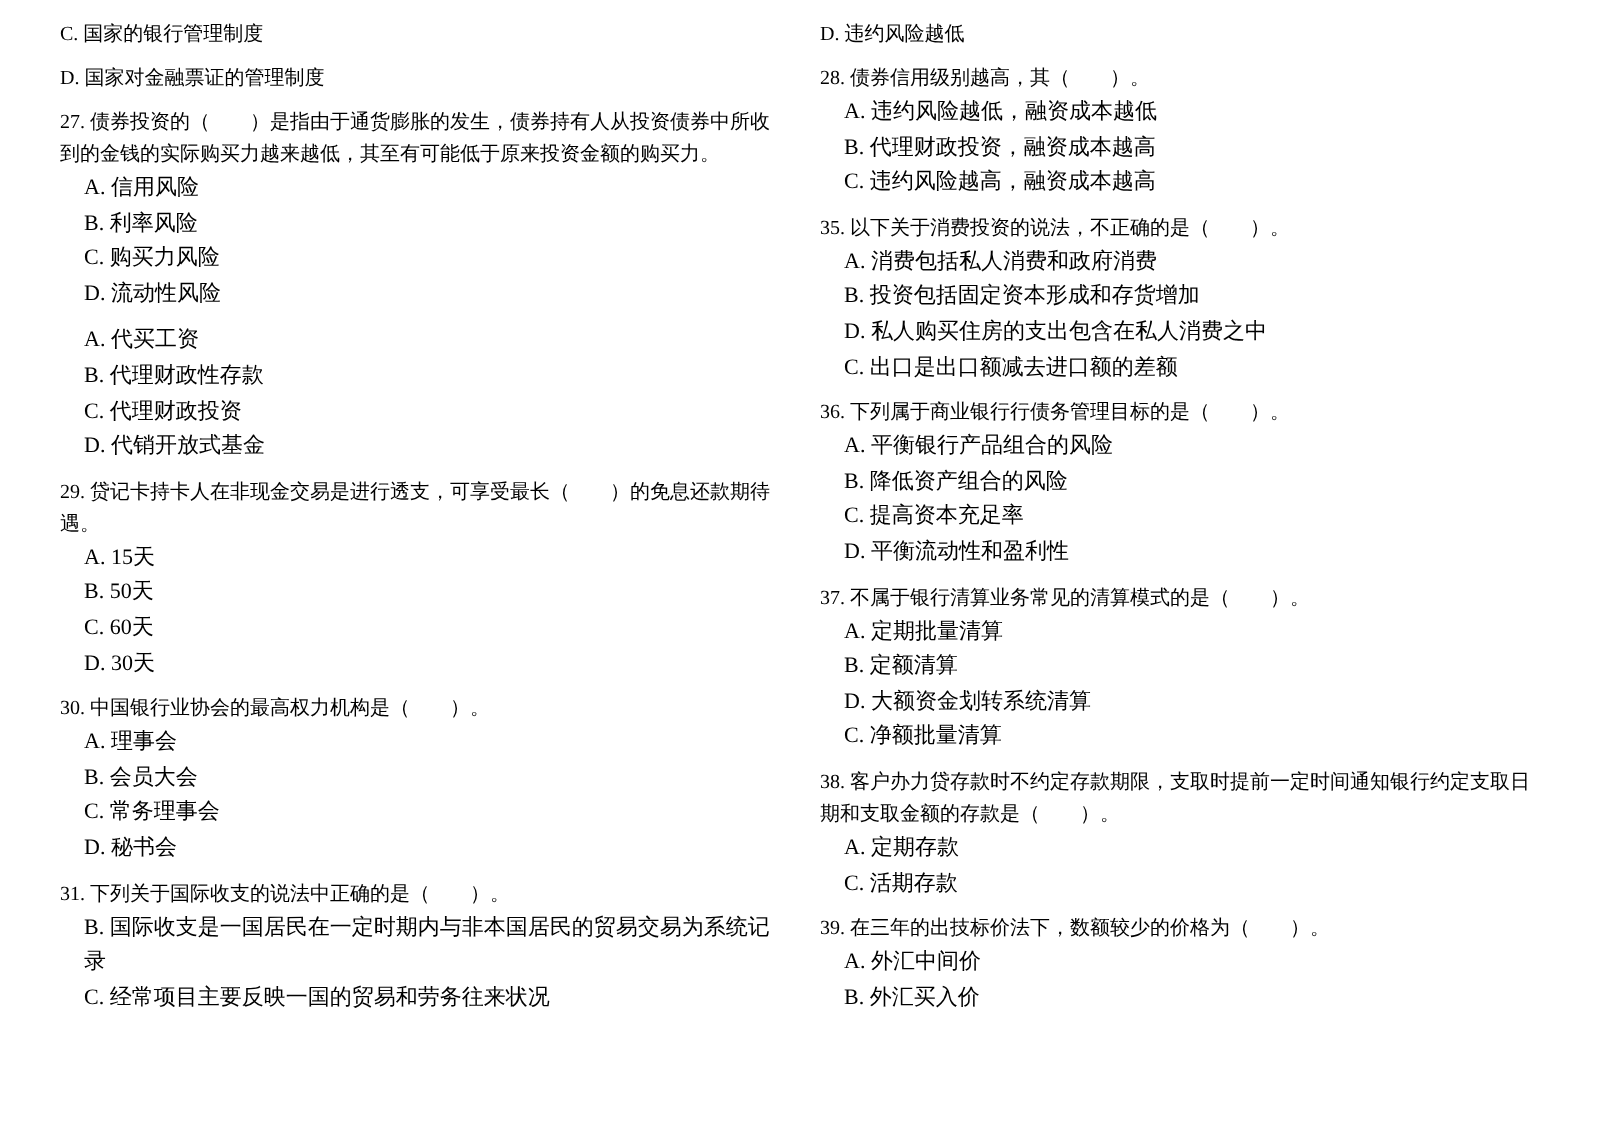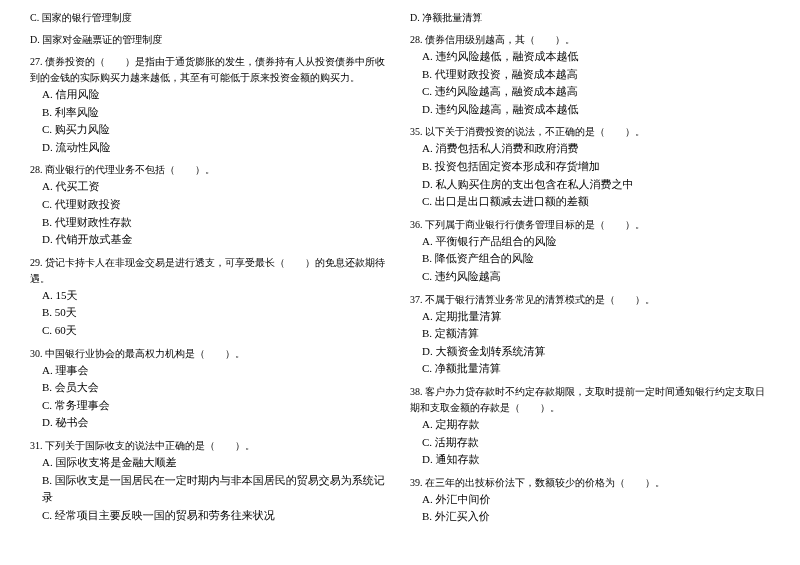--- a/index.html
+++ b/index.html
@@ -50,82 +50,80 @@
         <div class="question-title">D. 国家对金融票证的管理制度</div>
       </div>
       <div class="question-block">
         <div class="question-title">27. 债券投资的（　　）是指由于通货膨胀的发生，债券持有人从投资债券中所收到的金钱的实际购买力越来越低，其至有可能低于原来投资金额的购买力。</div>
         <div class="option">A. 信用风险</div>
         <div class="option">B. 利率风险</div>
         <div class="option">C. 购买力风险</div>
         <div class="option">D. 流动性风险</div>
       </div>
       <div class="question-block">
-        <div class="question-title">28. 商业银行的代理业务不包括（　　）。</div>
         <div class="option">A. 代买工资</div>
+        <div class="option">B. 代理财政性存款</div>
         <div class="option">C. 代理财政投资</div>
-        <div class="option">B. 代理财政性存款</div>
         <div class="option">D. 代销开放式基金</div>
       </div>
       <div class="question-block">
         <div class="question-title">29. 贷记卡持卡人在非现金交易是进行透支，可享受最长（　　）的免息还款期待遇。</div>
         <div class="option">A. 15天</div>
         <div class="option">B. 50天</div>
         <div class="option">C. 60天</div>
+        <div class="option">D. 30天</div>
       </div>
       <div class="question-block">
         <div class="question-title">30. 中国银行业协会的最高权力机构是（　　）。</div>
         <div class="option">A. 理事会</div>
         <div class="option">B. 会员大会</div>
         <div class="option">C. 常务理事会</div>
         <div class="option">D. 秘书会</div>
       </div>
       <div class="question-block">
         <div class="question-title">31. 下列关于国际收支的说法中正确的是（　　）。</div>
-        <div class="option">A. 国际收支将是金融大顺差</div>
         <div class="option">B. 国际收支是一国居民在一定时期内与非本国居民的贸易交易为系统记录</div>
         <div class="option">C. 经常项目主要反映一国的贸易和劳务往来状况</div>
       </div>
     </div>
   <div class="column" id="right-col">
   <div class="question-block">
-        <div class="question-title">D. 净额批量清算</div>
+        <div class="question-title">D. 违约风险越低</div>
       </div>
       <div class="question-block">
         <div class="question-title">28. 债券信用级别越高，其（　　）。</div>
         <div class="option">A. 违约风险越低，融资成本越低</div>
         <div class="option">B. 代理财政投资，融资成本越高</div>
         <div class="option">C. 违约风险越高，融资成本越高</div>
-        <div class="option">D. 违约风险越高，融资成本越低</div>
       </div>
       <div class="question-block">
         <div class="question-title">35. 以下关于消费投资的说法，不正确的是（　　）。</div>
         <div class="option">A. 消费包括私人消费和政府消费</div>
         <div class="option">B. 投资包括固定资本形成和存货增加</div>
         <div class="option">D. 私人购买住房的支出包含在私人消费之中</div>
         <div class="option">C. 出口是出口额减去进口额的差额</div>
       </div>
       <div class="question-block">
         <div class="question-title">36. 下列属于商业银行行债务管理目标的是（　　）。</div>
         <div class="option">A. 平衡银行产品组合的风险</div>
         <div class="option">B. 降低资产组合的风险</div>
-        <div class="option">C. 违约风险越高</div>
+        <div class="option">C. 提高资本充足率</div>
+        <div class="option">D. 平衡流动性和盈利性</div>
       </div>
       <div class="question-block">
         <div class="question-title">37. 不属于银行清算业务常见的清算模式的是（　　）。</div>
         <div class="option">A. 定期批量清算</div>
         <div class="option">B. 定额清算</div>
         <div class="option">D. 大额资金划转系统清算</div>
         <div class="option">C. 净额批量清算</div>
       </div>
       <div class="question-block">
         <div class="question-title">38. 客户办力贷存款时不约定存款期限，支取时提前一定时间通知银行约定支取日期和支取金额的存款是（　　）。</div>
         <div class="option">A. 定期存款</div>
         <div class="option">C. 活期存款</div>
-        <div class="option">D. 通知存款</div>
       </div>
       <div class="question-block">
         <div class="question-title">39. 在三年的出技标价法下，数额较少的价格为（　　）。</div>
         <div class="option">A. 外汇中间价</div>
         <div class="option">B. 外汇买入价</div>
       </div>
     </div>
 </div>
 
 </body></html>

